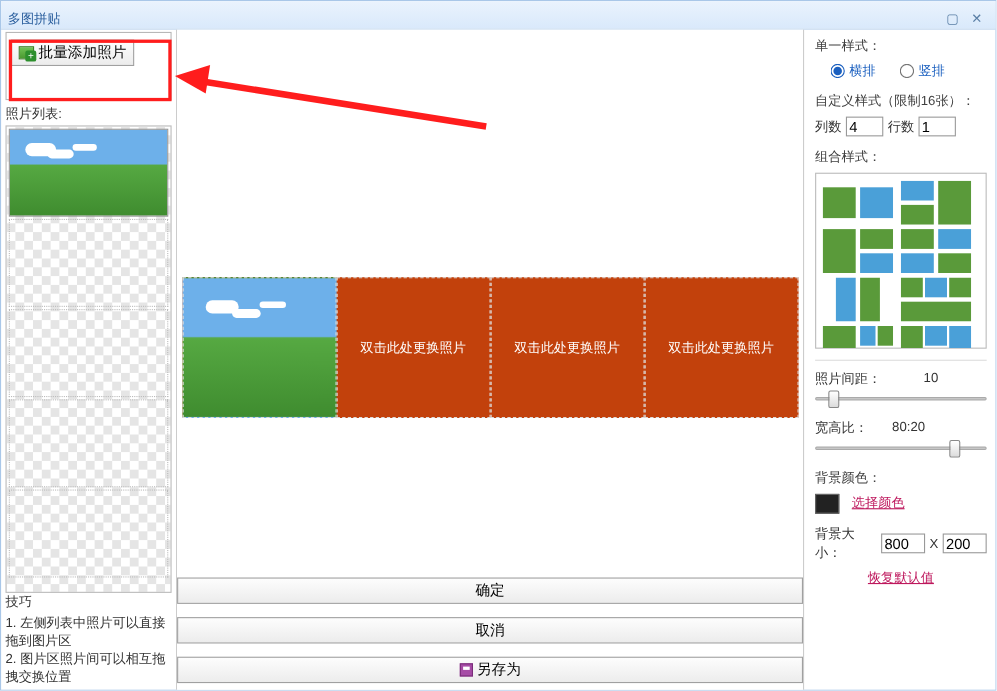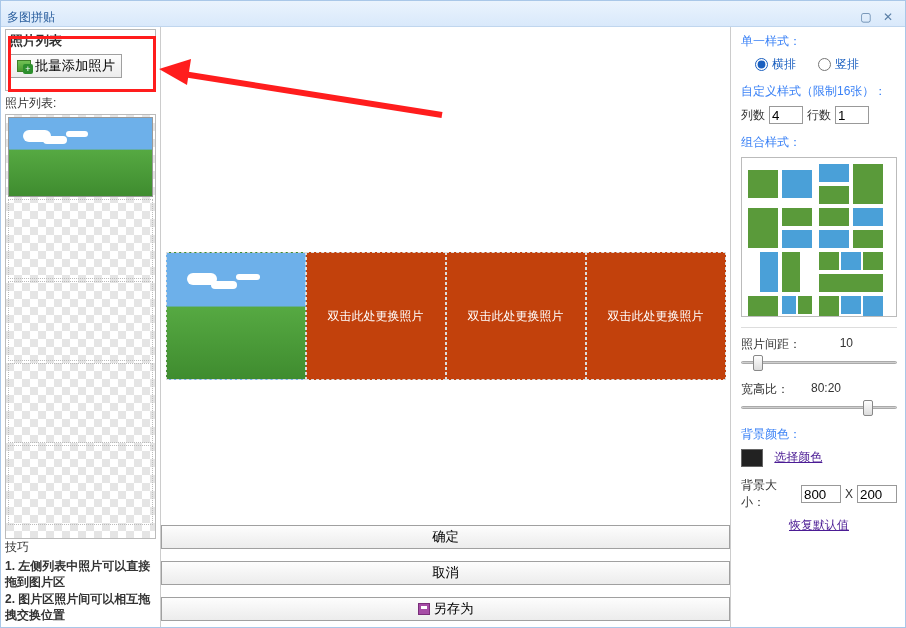--- a/index.html
+++ b/index.html
@@ -25,77 +25,76 @@
 
 .left .sub-label { margin-top: 4px; }
 .thumb-scroll { flex: 1; border: 1px solid #bbb; margin-top: 2px; overflow-y: scroll; background:
   repeating-conic-gradient(#e5e5e5 0% 25%, #fff 0% 50%) 0 0/16px 16px; }
 .thumb { height: 80px; margin: 2px; border: 1px solid #999; background:
   linear-gradient(to bottom, #6db0ea 0%, #6db0ea 40%, #56a942 41%, #3f8c2f 100%); position: relative; }
 .thumb .cloud { position:absolute; width:28px;height:12px;background:#fff;border-radius:8px;top:12px;left:14px;box-shadow:18px 4px 0 -2px #fff, 40px -2px 0 -3px #fff; }
 .thumb-empty { height: 80px; margin: 2px; border: 1px dotted #bbb; }
 
 .tips { margin-top: 0; }
-.tips p { line-height: 1.35; font-size: 12px; color: #333; font-weight: bold; }
+.tips p { line-height: 1.35; font-size: 12px; color: #333; }
 
 
 .center { flex: 1; position: relative; background: #fff; }
 .canvas-wrap { position: absolute; left: 0; right: 0; top: 225px; padding: 0 0 0 0; }
 .collage { margin: 0 0 0 0; background: #c2410c; width: 560px; margin-left: auto; margin-right: auto; padding: 0; display: flex; }
 .collage .slot { flex: 1; height: 128px; margin: 0; border: 1px dashed #ddd; color: #fff; font-size: 12px; display: flex; align-items: center; justify-content: center; text-align: center; }
 .collage .slot.filled { border: 1px dashed #ddd; padding: 0; background: linear-gradient(to bottom,#6db0ea 0%,#6db0ea 42%,#56a942 43%,#3f8c2f 100%); position:relative; }
 .collage .slot.filled .cloud { position:absolute; width:30px;height:12px;background:#fff;border-radius:8px;top:20px;left:20px;box-shadow:22px 6px 0 -2px #fff, 46px -2px 0 -3px #fff; }
 
 .button-row { position: absolute; left: 0; right: 0; bottom: 6px; display: flex; justify-content: center; gap: 12px; flex-direction: column; }
 .btn { min-width: 76px; height: 24px; border: 1px solid #a0a0a0; background: linear-gradient(#fdfdfd,#ececec); cursor: pointer; display: inline-flex; align-items: center; justify-content: center; gap: 4px; padding: 0 10px; }
 .btn .save-ico { width:12px;height:12px;background:#a64ca6;border:1px solid #7a2d7a;display:inline-block;position:relative; }
 .btn .save-ico::after{content:"";position:absolute;inset:2px 2px 5px 2px;background:#fff;}
 
 
 .right { width: 175px; border-left: 1px solid #ccc; padding: 6px 8px 6px 10px; overflow-y: auto; }
 .right .section { margin-bottom: 10px; position: relative; }
-.right .sec-title { color: #3b82f6; margin-bottom: 6px; }
+.right .sec-title { color: #404040; margin-bottom: 6px; }
 .right .radios { display: flex; gap: 22px; padding-left: 14px; }
 .right .radios label { display: flex; align-items: center; gap: 4px; color: #1a5fbf; cursor: pointer; }
 .right .radios input { accent-color: #1a5fbf; }
 .row-inputs { display: flex; align-items: center; gap: 4px; }
 .row-inputs input { width: 34px; height: 18px; border: 1px solid #999; padding: 0 2px; }
 .tmpl-scroll { border: 1px solid #bbb; height: 160px; overflow-y: scroll; padding: 4px; }
 .tmpl { display: inline-block; width: 64px; height: 40px; margin: 2px; vertical-align: top; cursor: pointer; }
 .tmpl svg { width: 100%; height: 100%; display: block; }
 
 .slider-row { display: flex; align-items: flex-start; gap: 12px; }
 .slider-row .lbl { flex: 0 0 auto; }
 .slider-row .val { width: 40px; text-align: right; }
 .slider { flex: 1; position: relative; height: 18px; }
 .slider .track { position: absolute; left: 0; right: 0; top: 8px; height: 3px; background: #cfcfcf; border: 1px solid #aaa; border-radius: 2px; }
 .slider .thumb-h { position: absolute; top: 2px; width: 10px; height: 16px; background: linear-gradient(#fff,#dcdcdc); border: 1px solid #888; border-radius: 2px; }
 
 .swatch { width: 22px; height: 18px; background: #222; border: 1px solid #666; display: inline-block; vertical-align: middle; }
-.link { color: #4c1d95; text-decoration: underline; cursor: pointer; }
+.link { color: #be185d; text-decoration: underline; cursor: pointer; }
 
 .sep { height: 1px; background: #ddd; margin: 8px 0; }
 </style>
 </head>
 <body>
 
 <div class="window">
 
   <div class="titlebar">
     <span>多图拼贴</span>
     <span class="spacer"></span>
     <span class="wbtn">▢</span>
     <span class="wbtn">✕</span>
   </div>
 
   <div class="content">
 
     <div class="left">
       <div class="panel-head">
-        <div class="ph-title">照片列表</div>
         <button class="btn-add">
           <span class="ico"></span>
           <span>批量添加照片</span>
         </button>
       </div>
       <div class="sub-label">照片列表:</div>
       <div class="thumb-scroll">
         <div class="thumb">
             <span class="cloud"></span>
           </div>

